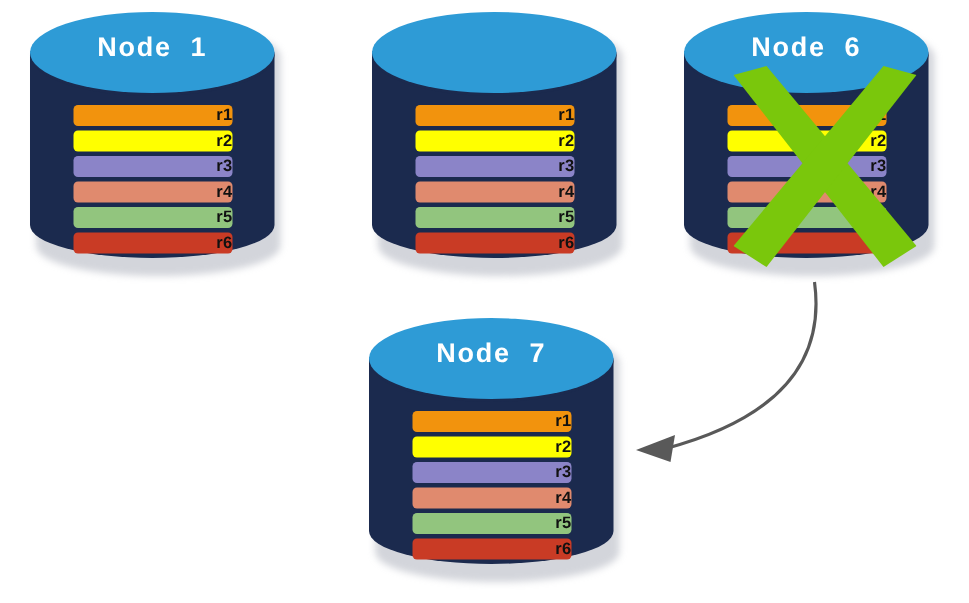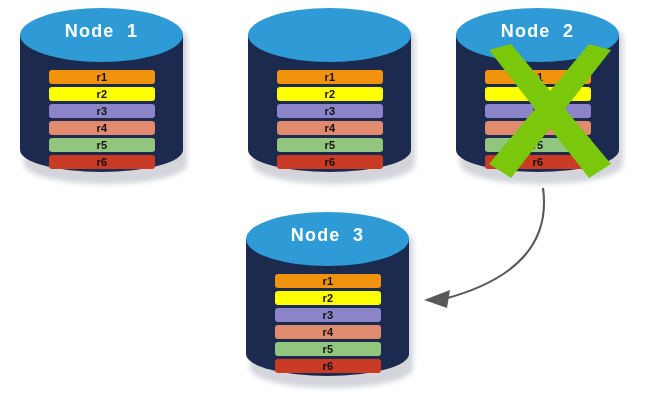--- a/index.html
+++ b/index.html
@@ -79,21 +79,21 @@
     position: absolute;
     left: 29px;
     top: 62px;
     width: 106px;
   }
 
   .row {
     height: 14px;
     margin-bottom: 3px;
     border-radius: 3px;
-    text-align: center;
+    text-align: right;
     font-size: 11px;
     font-weight: bold;
     color: #111111;
     line-height: 14px;
     letter-spacing: 0.2px;
   }
   .row:last-child { margin-bottom: 0; }
 
   
   .fail-x {
@@ -145,40 +145,40 @@
       <div class="row" style="background:#e08a6e">r4</div>
       <div class="row" style="background:#92c57e">r5</div>
       <div class="row" style="background:#c93b25">r6</div>
     </div>
   </div>
 
   <div class="node" style="left:456px; top:8px;">
     <div class="node-shadow"></div>
     <div class="node-body"></div>
     <div class="node-top"></div>
-    <div class="node-title">Node  2</div>
+    <div class="node-title">Node  6</div>
     <div class="rows">
       <div class="row" style="background:#f2930d">r1</div>
       <div class="row" style="background:#ffff00">r2</div>
       <div class="row" style="background:#8b84c8">r3</div>
       <div class="row" style="background:#e08a6e">r4</div>
       <div class="row" style="background:#92c57e">r5</div>
       <div class="row" style="background:#c93b25">r6</div>
     </div>
     <svg class="fail-x" viewBox="0 0 122 134">
       <polygon points="0,6 22,0 122,120 100,134" fill="#7ac70c"></polygon>
       <polygon points="122,6 100,0 0,120 22,134" fill="#7ac70c"></polygon>
     </svg>
   </div>
 
   <div class="node" style="left:246px; top:212px;">
     <div class="node-shadow"></div>
     <div class="node-body"></div>
     <div class="node-top"></div>
-    <div class="node-title">Node  3</div>
+    <div class="node-title">Node  7</div>
     <div class="rows">
       <div class="row" style="background:#f2930d">r1</div>
       <div class="row" style="background:#ffff00">r2</div>
       <div class="row" style="background:#8b84c8">r3</div>
       <div class="row" style="background:#e08a6e">r4</div>
       <div class="row" style="background:#92c57e">r5</div>
       <div class="row" style="background:#c93b25">r6</div>
     </div>
   </div>
 

